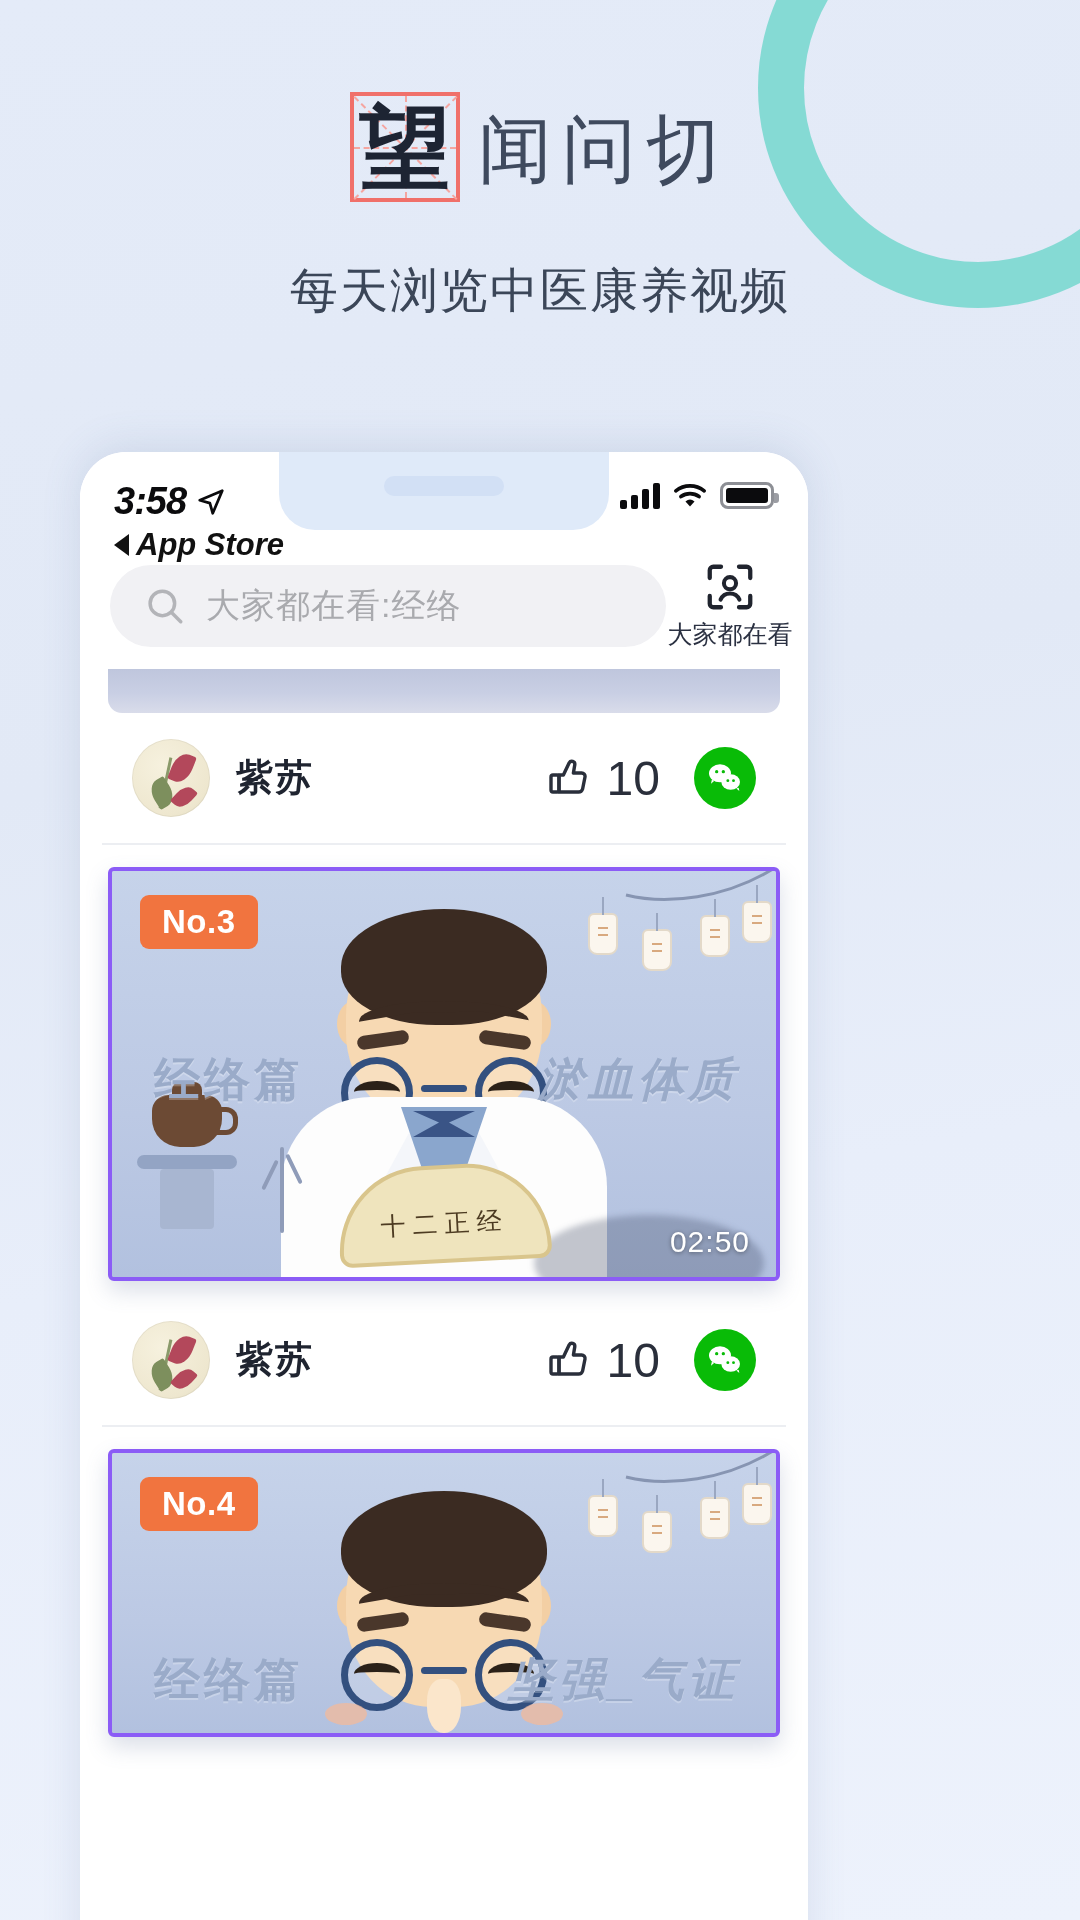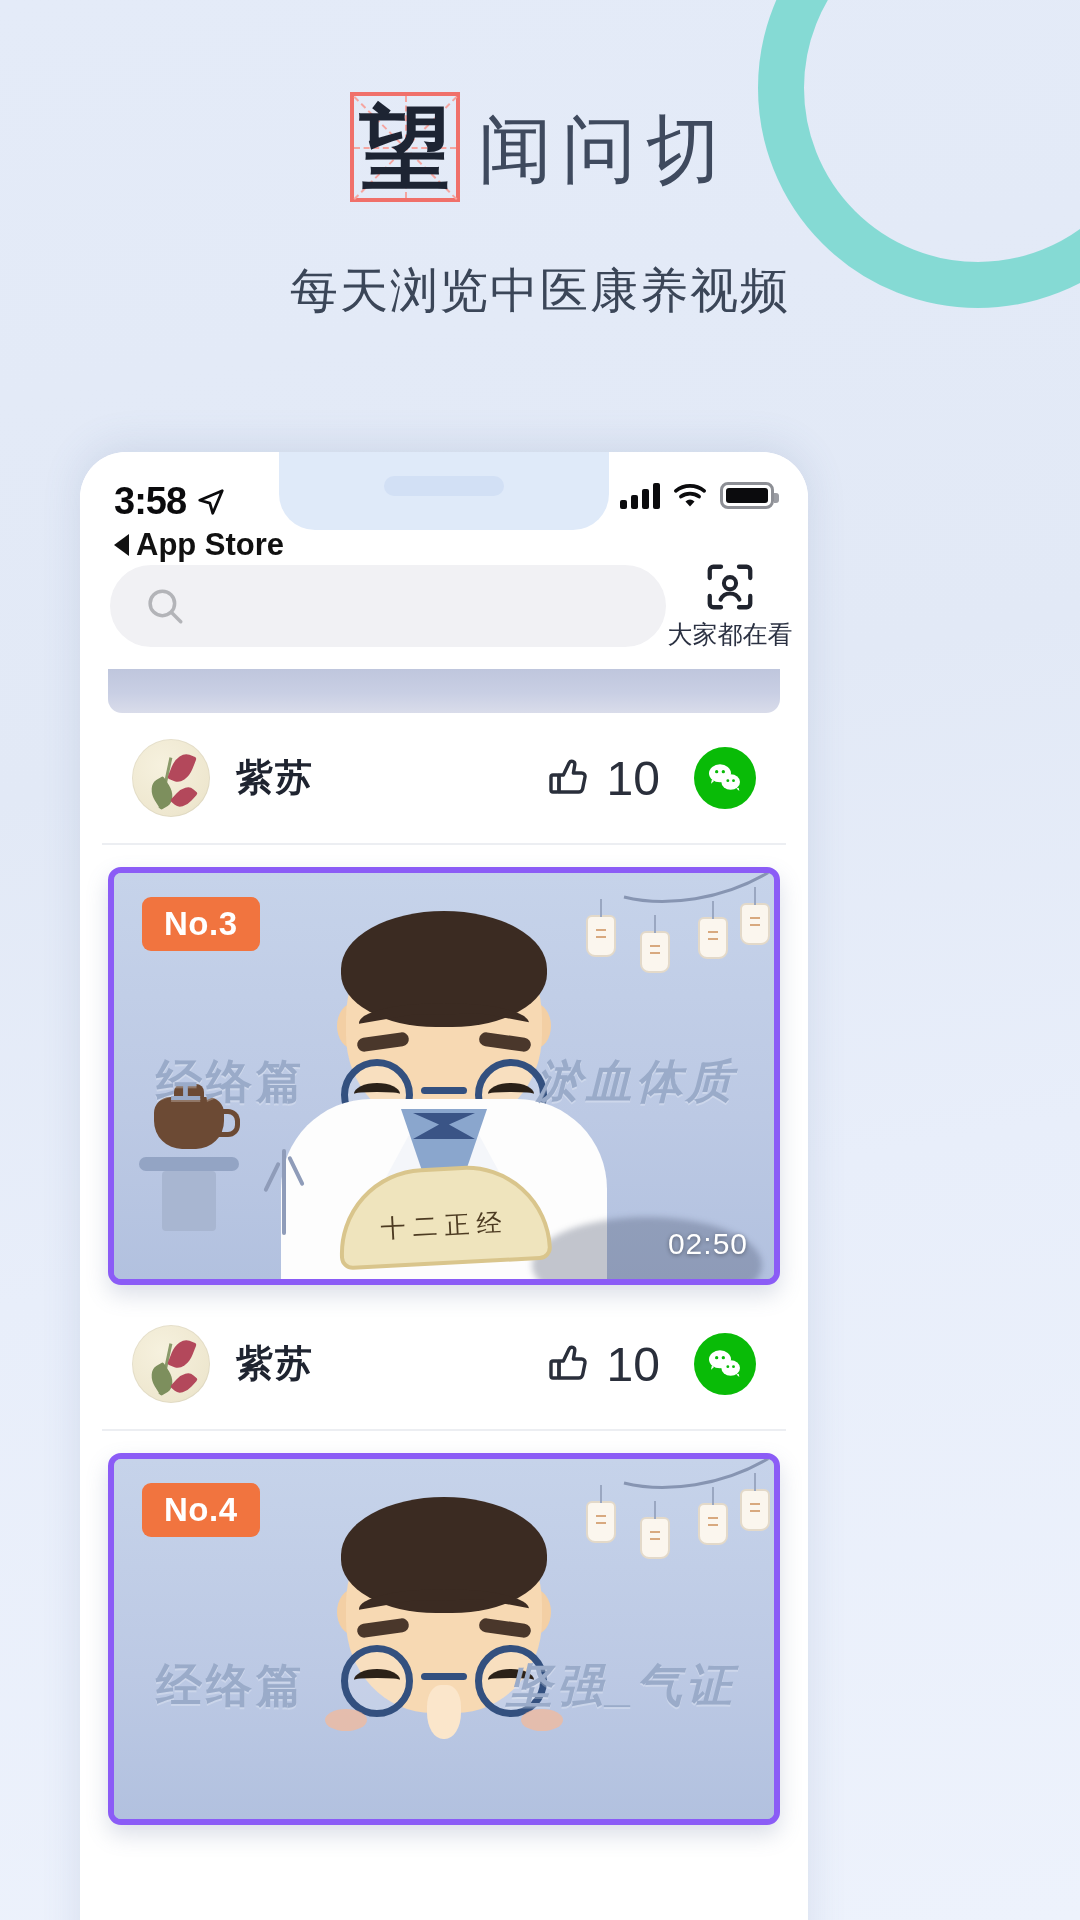--- a/index.html
+++ b/index.html
@@ -91,21 +91,21 @@
   }
   .phone-inner{ position:relative; width:100%; height:100%; background:#fff; }
 
   
   .statusbar{
     position:relative;
     height:100px;
     display:flex; align-items:flex-start;
     padding:28px 34px 0 34px;
   }
-  .sb-left{ position:relative; z-index:4; }
+  .sb-left{ position:relative; z-index:4;font-style:italic; }
   .sb-time{
     display:flex; align-items:center; gap:10px;
     font-size:38px; font-weight:700; color:#0b0b0d;
     letter-spacing:-1px;
   }
   .loc-arrow{ width:30px; height:30px; display:block; }
   .sb-appstore{
     display:flex; align-items:center; gap:7px;
     margin-top:4px;
     font-size:31px; font-weight:600; color:#111;
@@ -220,33 +220,33 @@
   .wechat{
     width:62px; height:62px; border-radius:50%;
     background:#09bb07; display:flex; align-items:center; justify-content:center;
     flex:none;
   }
   .wechat svg{ width:40px; height:40px; }
 
   
   .vcard{
     margin:22px 28px 0 28px;
-    border-radius:13px;
-    border:6px solid #8b5cf6;
+    border-radius:6px;
+    border:4px solid #8b5cf6;
     overflow:hidden;
     position:relative;
     background:#b9c8e2;
     box-shadow:0 10px 22px rgba(90,110,150,.22);
   }
   .vinner{
     position:relative; width:100%; height:406px;
     background:linear-gradient(180deg,#c6d3ea 0%,#bcc9e4 60%,#b2c1df 100%);
     overflow:hidden;
   }
-  .vcard.short .vinner{ height:360px; }
+  .vcard.short .vinner{ height:280px; }
   .badge{
     position:absolute; left:28px; top:24px; z-index:6;
     background:#f1743f; color:#fff;
     font-size:33px; font-weight:600;
     padding:8px 22px; border-radius:9px;
     letter-spacing:.5px;
   }
   .vtext{
     position:absolute; z-index:4;
     font-family:"Liberation Sans", sans-serif;
@@ -473,20 +473,21 @@
           </span>
     </div>
   </div>
 
   <div class="searchrow">
     <div class="searchbox">
       <svg class="mag" viewBox="0 0 24 24">
         <circle cx="10.5" cy="10.5" r="7" fill="none" stroke="#b3b4b8" stroke-width="2"></circle>
         <line x1="15.6" y1="15.6" x2="21" y2="21" stroke="#b3b4b8" stroke-width="2" stroke-linecap="round"></line>
       </svg>
+      <span class="search-ph">大家都在看:经络</span>
     </div>
     <div class="detect">
       <svg viewBox="0 0 24 24">
         <path d="M3 8V4.6A1.6 1.6 0 0 1 4.6 3H8M16 3h3.4A1.6 1.6 0 0 1 21 4.6V8M21 16v3.4a1.6 1.6 0 0 1-1.6 1.6H16M8 21H4.6A1.6 1.6 0 0 1 3 19.4V16" fill="none" stroke="#20242e" stroke-width="1.9" stroke-linecap="round"></path>
         <circle cx="12" cy="10.3" r="2.7" fill="none" stroke="#20242e" stroke-width="1.8"></circle>
         <path d="M7.8 17.6a4.6 4.6 0 0 1 8.4 0" fill="none" stroke="#20242e" stroke-width="1.8" stroke-linecap="round"></path>
       </svg>
       <span class="detect-label">大家都在看</span>
     </div>
   </div>

